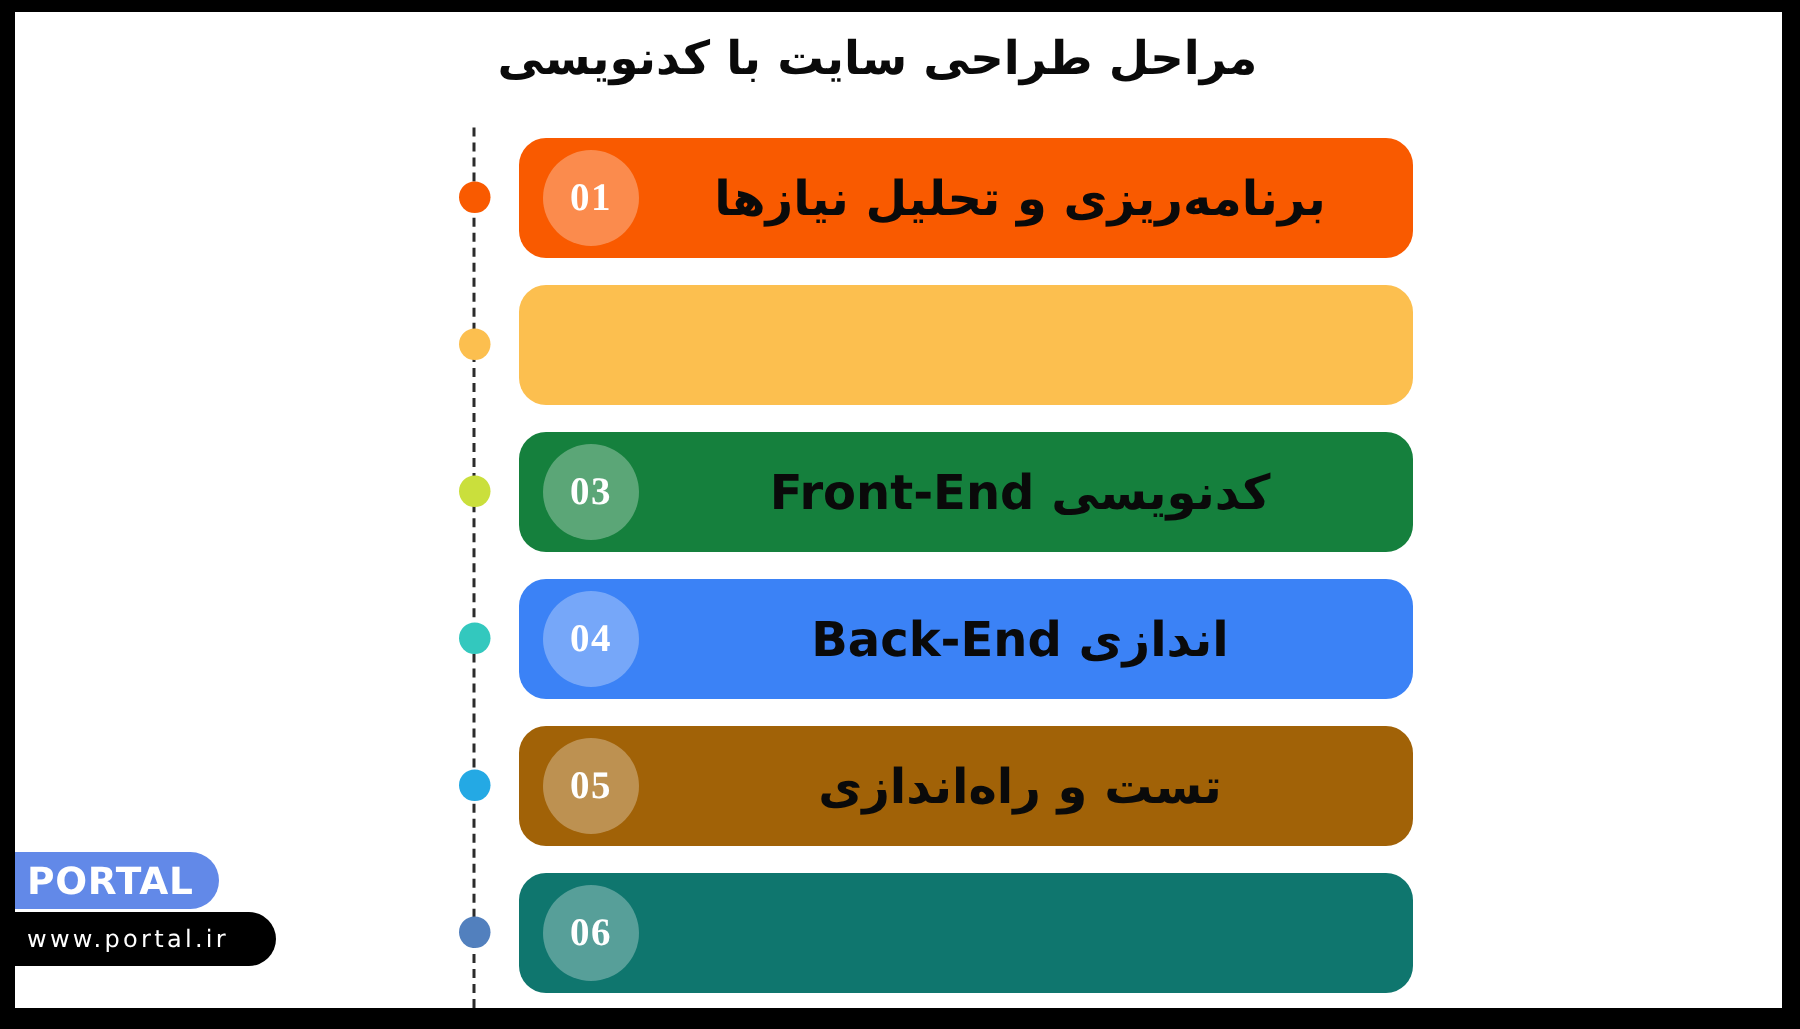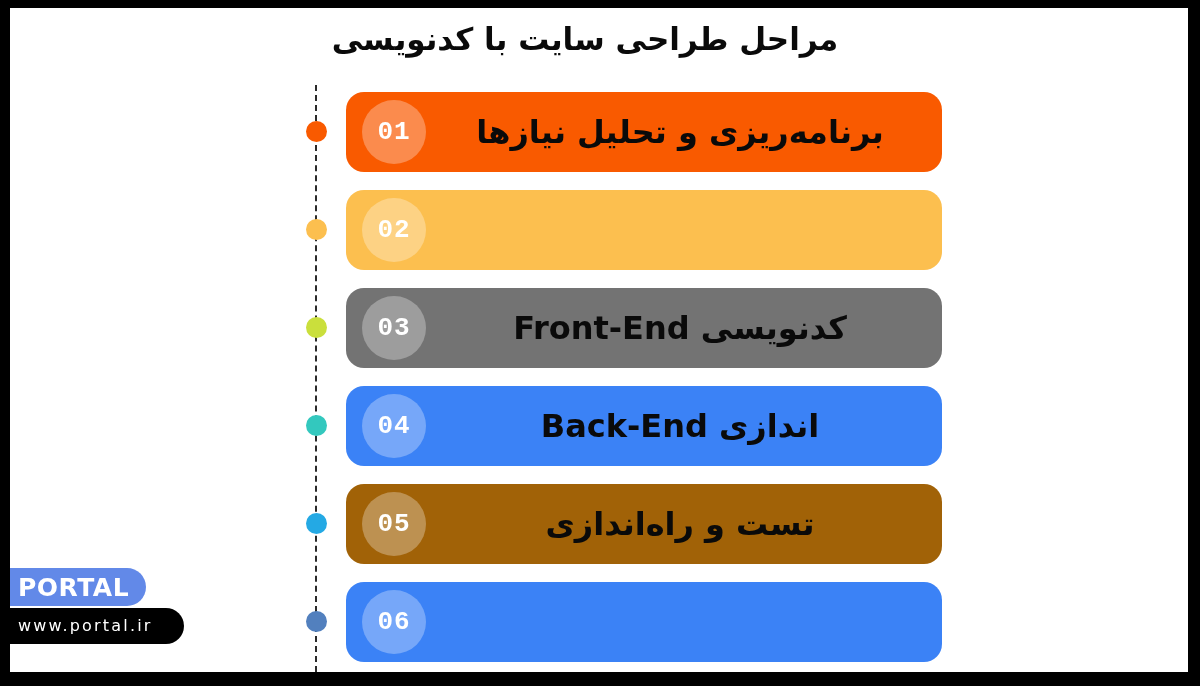--- a/index.html
+++ b/index.html
@@ -107,21 +107,21 @@
     width: 64px;
     height: 64px;
     border-radius: 50%;
     background: rgba(255, 255, 255, 0.30);
     display: flex;
     align-items: center;
     justify-content: center;
   }
 
   .step-num {
-    font-family: Liberation Mono, monospace;
+    font-family: Liberation Serif, serif;
     font-size: 26px;
     font-weight: 600;
     color: #ffffff;
     letter-spacing: 1px;
     line-height: 1;
   }
 
   .step-label {
     position: absolute;
     right: 24px;
@@ -210,28 +210,25 @@
           <div class="step-bar" style="background: rgb(249, 90, 0);">
             <div class="step-badge">
               <span class="step-num">01</span>
             </div>
             <div class="step-label">برنامه‌ریزی و تحلیل نیازها</div>
           </div>
         </div>
         <div class="step">
           <div class="step-dot" style="background: rgb(252, 191, 79);"></div>
           <div class="step-bar" style="background: rgb(252, 191, 79);">
-            <div class="step-badge">
-              <span class="step-num">02</span>
-            </div>
           </div>
         </div>
         <div class="step">
           <div class="step-dot" style="background: rgb(202, 223, 60);"></div>
-          <div class="step-bar" style="background: #737373;">
+          <div class="step-bar" style="background: #15803d;">
             <div class="step-badge">
               <span class="step-num">03</span>
             </div>
             <div class="step-label">کدنویسی Front-End</div>
           </div>
         </div>
         <div class="step">
           <div class="step-dot" style="background: rgb(51, 200, 190);"></div>
           <div class="step-bar" style="background: #3b82f6;">
             <div class="step-badge">
@@ -244,21 +241,21 @@
           <div class="step-dot" style="background: rgb(36, 169, 228);"></div>
           <div class="step-bar" style="background: #a16207;">
             <div class="step-badge">
               <span class="step-num">05</span>
             </div>
             <div class="step-label">تست و راه‌اندازی</div>
           </div>
         </div>
         <div class="step">
           <div class="step-dot" style="background: rgb(82, 128, 190);"></div>
-          <div class="step-bar" style="background: #3b82f6;">
+          <div class="step-bar" style="background: #0f766e;">
             <div class="step-badge">
               <span class="step-num">06</span>
             </div>
           </div>
         </div>
       </div>
 
     <div id="watermark">
       <div id="wm-brand" style="background: rgb(98, 137, 232);">
         <span id="wm-brand-text">PORTAL</span>

